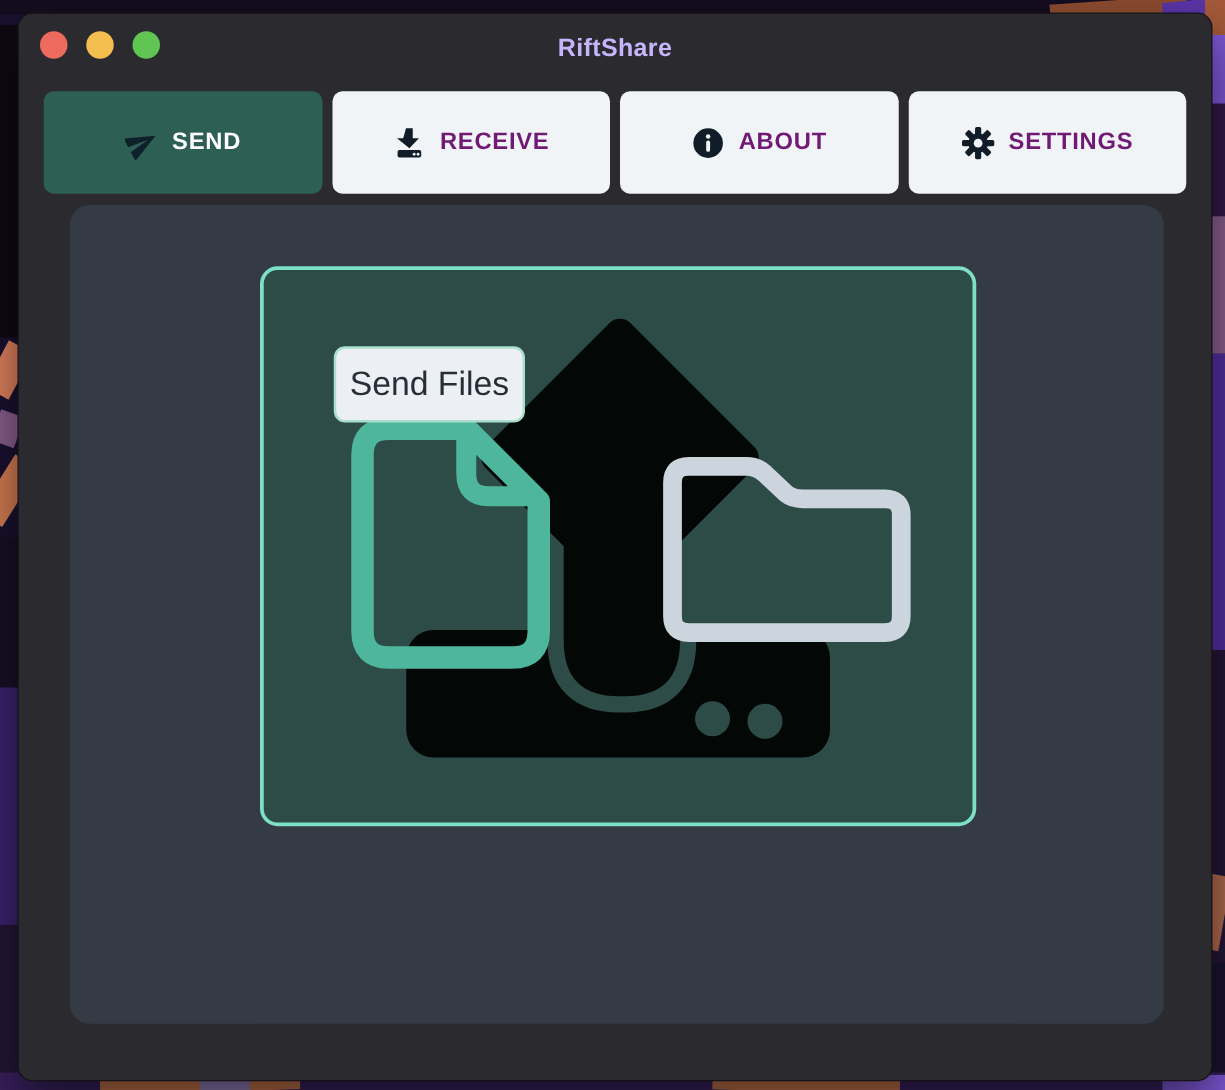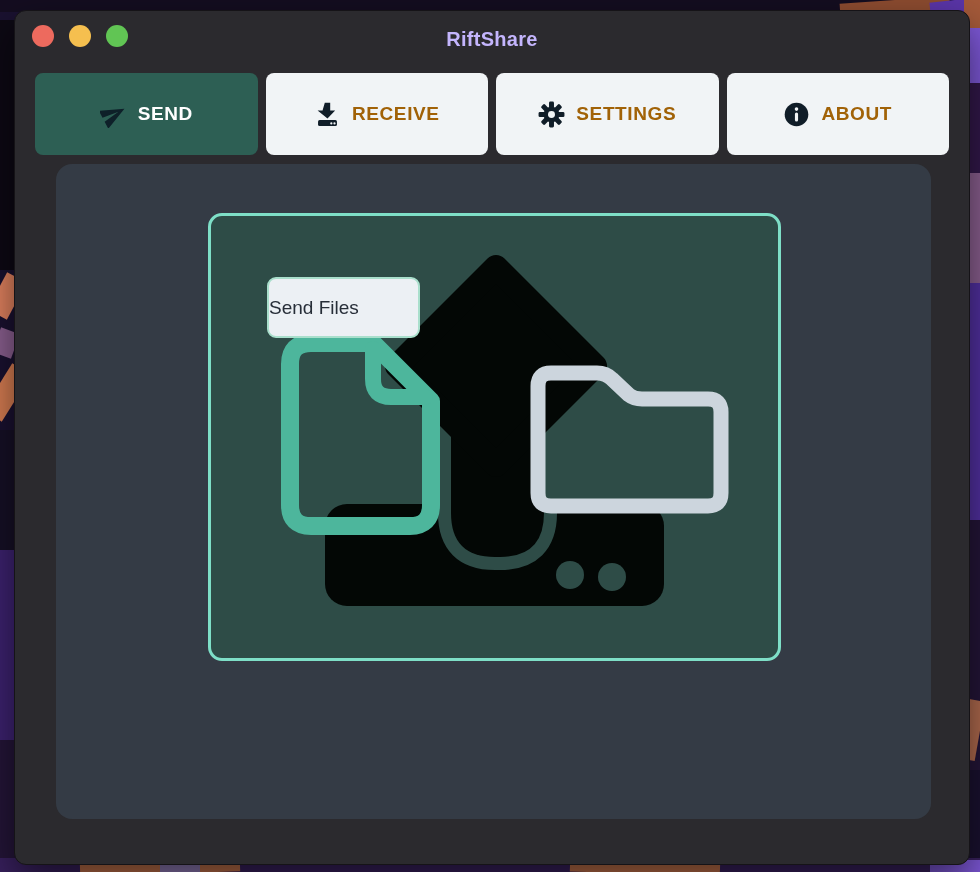--- a/index.html
+++ b/index.html
@@ -30,42 +30,42 @@
   
   .tabbar{
     position:absolute;top:62px;left:20px;right:20px;height:82px;
     display:grid;grid-template-columns:repeat(4,1fr);gap:8px;
   }
   .tab{
     border:none;outline:none;cursor:pointer;
     border-radius:8px;display:flex;align-items:center;justify-content:center;gap:11px;
     font-family:"Liberation Sans", sans-serif;
     font-weight:bold;font-size:19px;letter-spacing:.6px;
-    background:#f1f4f6;color:#a16207;
+    background:#f1f4f6;color:#701a75;
   }
   .tab.active{background:#2d5f54;color:#ffffff;}
   .tab .ticon{display:flex;align-items:center;}
   
   .main-panel{
     position:absolute;left:41px;top:153px;width:875px;height:655px;
     background:#343b45;border-radius:16px;
   }
   
   .dropzone{
     position:absolute;left:152px;top:49px;width:573px;height:448px;
     background:#2e4c47;border:3px solid #7edfc7;border-radius:14px;
     box-sizing:border-box;
   }
   .dz-art{position:absolute;left:-3px;top:-3px;width:573px;height:448px;}
   .dz-label{
     position:absolute;left:56px;top:61px;width:153px;height:61px;
     background:#ecf0f4;border:2px solid #a9dfcc;border-radius:9px;
     box-sizing:border-box;
-    display:flex;align-items:center;
-    font-size:19px;color:#272e38;
+    display:flex;align-items:center;justify-content:center;
+    font-size:27px;color:#272e38;
   }
 </style>
 </head>
 <body>
 
 <div class="wallpaper">
   <div class="wp" style="left:0;top:0;width:980px;height:12px;background:#140d20;"></div>
   <div class="wp" style="left:840px;top:0;width:110px;height:16px;background:#8d4c30;transform:rotate(-4deg);"></div>
   <div class="wp" style="left:930px;top:0;width:50px;height:14px;background:#5a35a8;transform:rotate(-6deg);"></div>
 
@@ -121,47 +121,47 @@
           <rect x="3.6" y="16.8" width="16.8" height="5.4" rx="1.4" fill="#101d28"></rect>
           <circle cx="15.4" cy="19.9" r="1" fill="#f1f4f6"></circle>
           <circle cx="18.2" cy="19.9" r="1" fill="#f1f4f6"></circle>
         </svg>
       </span>
       <span>RECEIVE</span>
     </button>
 
     <button class="tab">
       <span class="ticon">
+        <svg width="27" height="27" viewBox="0 0 24 24">
+          <circle cx="12" cy="12" r="10.5" fill="#101d28"></circle>
+          <circle cx="12" cy="7.2" r="1.6" fill="#f1f4f6"></circle>
+          <rect x="10.6" y="10.2" width="2.8" height="8" rx="1.4" fill="#f1f4f6"></rect>
+        </svg>
+      </span>
+      <span>ABOUT</span>
+    </button>
+
+    <button class="tab">
+      <span class="ticon">
         <svg width="27" height="27" viewBox="-12 -12 24 24">
           <g fill="#101d28">
             <circle r="7"></circle>
             <rect x="-2.2" y="-11.5" width="4.4" height="6" rx="1.2"></rect>
             <rect x="-2.2" y="-11.5" width="4.4" height="6" rx="1.2" transform="rotate(45)"></rect>
             <rect x="-2.2" y="-11.5" width="4.4" height="6" rx="1.2" transform="rotate(90)"></rect>
             <rect x="-2.2" y="-11.5" width="4.4" height="6" rx="1.2" transform="rotate(135)"></rect>
             <rect x="-2.2" y="-11.5" width="4.4" height="6" rx="1.2" transform="rotate(180)"></rect>
             <rect x="-2.2" y="-11.5" width="4.4" height="6" rx="1.2" transform="rotate(225)"></rect>
             <rect x="-2.2" y="-11.5" width="4.4" height="6" rx="1.2" transform="rotate(270)"></rect>
             <rect x="-2.2" y="-11.5" width="4.4" height="6" rx="1.2" transform="rotate(315)"></rect>
           </g>
           <circle r="3.1" fill="#f1f4f6"></circle>
         </svg>
       </span>
       <span>SETTINGS</span>
-    </button>
-
-    <button class="tab">
-      <span class="ticon">
-        <svg width="27" height="27" viewBox="0 0 24 24">
-          <circle cx="12" cy="12" r="10.5" fill="#101d28"></circle>
-          <circle cx="12" cy="7.2" r="1.6" fill="#f1f4f6"></circle>
-          <rect x="10.6" y="10.2" width="2.8" height="8" rx="1.4" fill="#f1f4f6"></rect>
-        </svg>
-      </span>
-      <span>ABOUT</span>
     </button>
 
   </div>
 
   <div class="main-panel">
 
     <div class="dropzone">
 
       <svg class="dz-art" viewBox="207 212 573 448">
 

